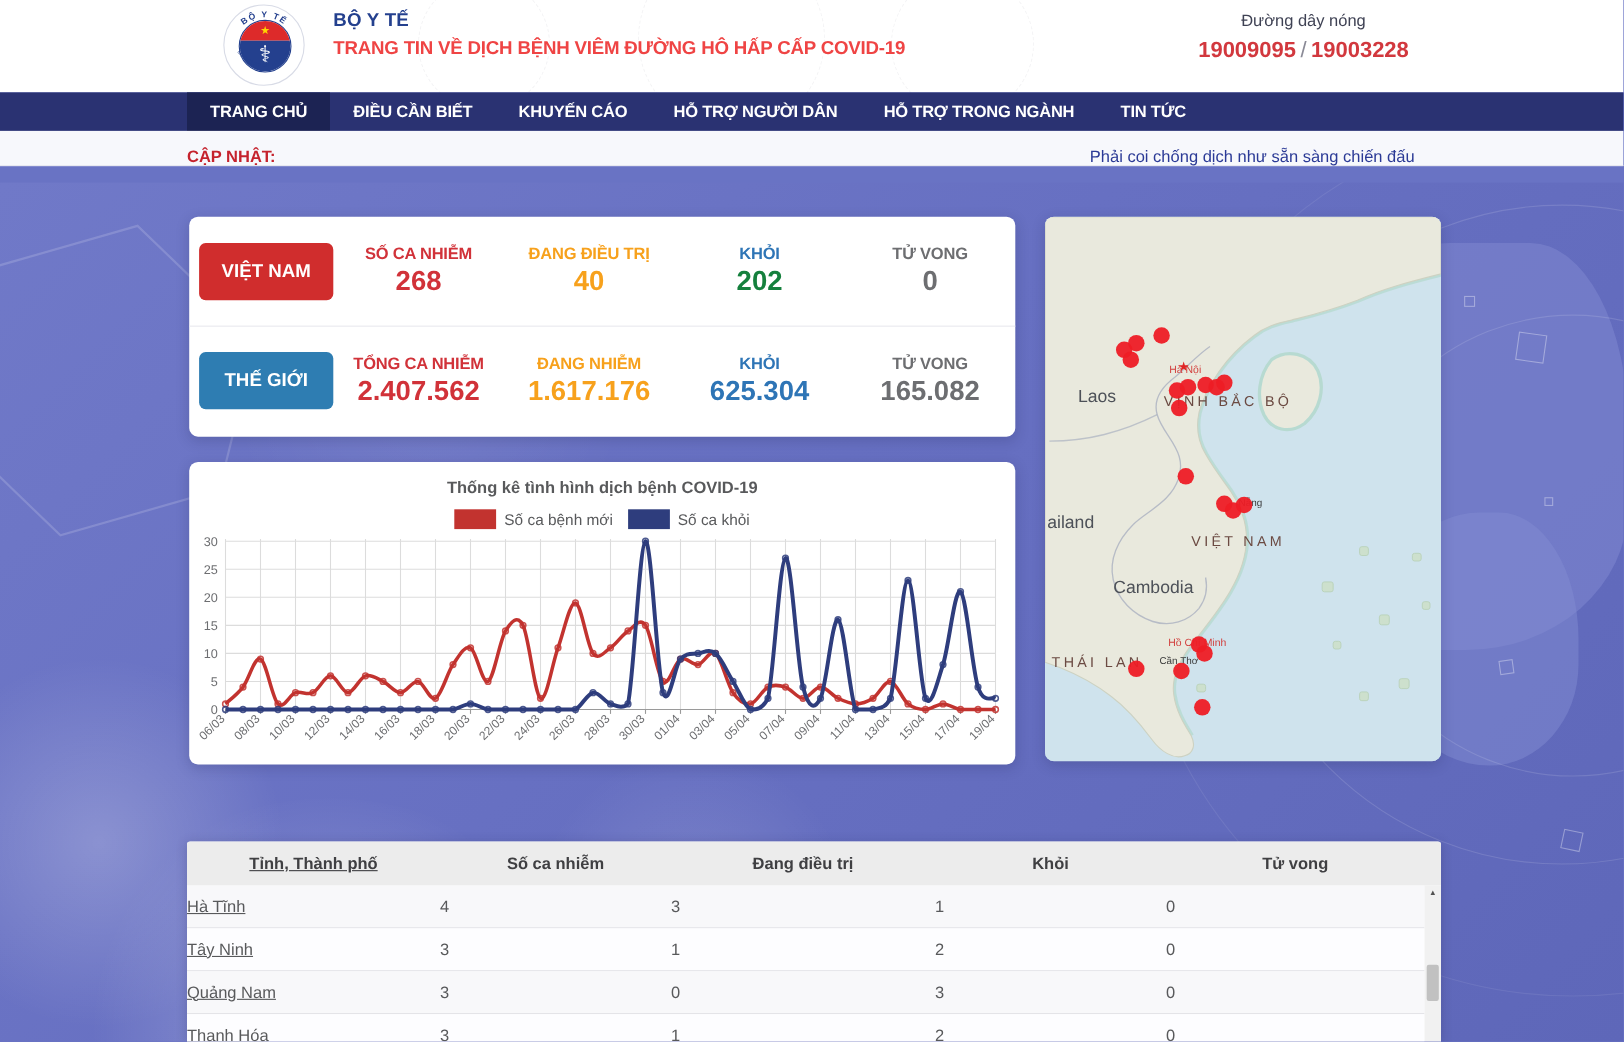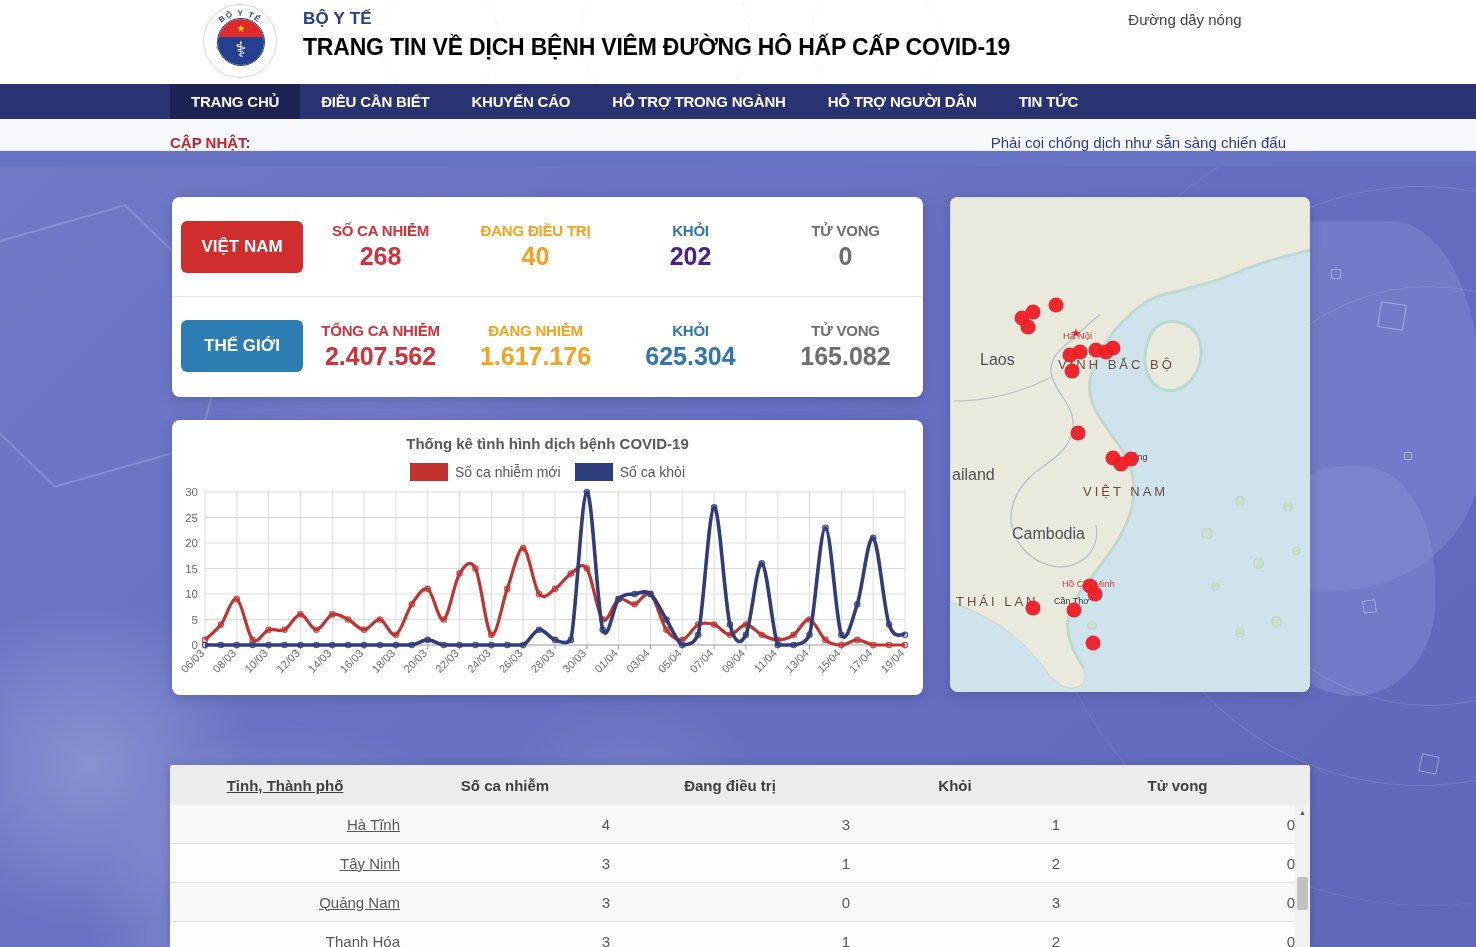--- a/index.html
+++ b/index.html
@@ -13,21 +13,21 @@
   .hd1 { left:0; top:10px; width:120px; height:120px; }
   .hd2 { left:200px; top:-20px; width:170px; height:170px; }
   .hd3 { left:430px; top:5px; width:130px; height:130px; }
   .logo { position:absolute; left:203px; top:4px; width:74px; height:74px; border-radius:50%; background:#fff; border:1px solid #d8dbe6; }
   .logo svg { position:absolute; inset:0; }
   .logo-inner { position:absolute; left:13px; top:13px; width:48px; height:48px; border-radius:50%; overflow:hidden; border:1px solid #24408e; }
   .logo-red { height:40%; background:#dd2a2a; display:flex; align-items:center; justify-content:center; color:#ffd400; font-size:10px; }
   .logo-blue { height:60%; background:#24408e; display:flex; align-items:flex-start; justify-content:center; color:#fff; font-size:21px; line-height:26px; }
   .title-block { position:absolute; left:303px; top:9px; }
   .ministry { font-size:17px; font-weight:bold; color:#24408e; letter-spacing:.2px; }
-  .site-title { margin-top:5px; font-size:23px; font-weight:bold; color:#000000; letter-spacing:-.2px; }
+  .site-title { margin-top:5px; font-size:17px; font-weight:bold; color:#ef4444; letter-spacing:-.2px; }
   .hotline { position:absolute; right:166px; top:11px; width:250px; text-align:center; }
   .hotline-label { font-size:15px; color:#3f4254; }
   .hotline-numbers { margin-top:7px; font-size:20px; font-weight:bold; color:#d2383e; }
   .hotline-sep { color:#8a8a96; font-weight:normal; padding:0 4px; }
 
   
   .nav { position:absolute; left:0; top:84px; width:1476px; height:35px; background:#2a3272; z-index:5; }
   .nav-inner { margin-left:170px; width:1140px; height:35px; display:flex; }
   .nav-item { padding:0 21px; line-height:35px; color:#fff; font-size:15px; font-weight:bold; letter-spacing:-.2px; cursor:pointer; white-space:nowrap; }
   .nav-item.active { background:#1c2353; }
@@ -75,21 +75,21 @@
 
   .map-panel { left:950px; top:31px; width:360px; height:495px; overflow:hidden; background:#cfe3ed; cursor:grab; }
 
   
   .table-wrap { position:absolute; left:170px; top:599px; width:1140px; height:182px; background:#fff; border-radius:3px 3px 0 0; overflow:hidden; box-shadow:0 2px 10px rgba(30,35,80,.25); }
   .thead { display:flex; height:40px; background:#ececec; align-items:center; }
   .th { font-size:15px; font-weight:bold; color:#3f3f42; text-align:center; }
   .tr { display:flex; height:39px; align-items:center; border-bottom:1px solid #e2e2e6; }
   .tr:nth-child(odd) { background:#f8f8fa; }
   .tr:nth-child(even) { background:#fdfdff; }
-  .td { font-size:15px; color:#58595b; text-align:right; }
+  .td { font-size:15px; color:#58595b; text-align:left; }
   .c0 { width:230px;text-decoration:underline; } .c1 { width:210px; } .c2 { width:240px; } .c3 { width:210px; } .c4 { width:235px; }
   .tbody { width:1125px; }
   .scrollbar { position:absolute; right:0; top:40px; bottom:0; width:15px; background:#f1f1f1; }
   .sb-btn { position:absolute; top:0; left:0; width:15px; height:16px; color:#515151; font-size:7px; text-align:center; line-height:16px; cursor:pointer; }
   .sb-thumb { position:absolute; top:72px; left:2px; width:11px; height:33px; background:#c1c1c1; border-radius:2px; cursor:pointer; }
 </style>
 </head>
 <body>
 
 <div class="site-header">
@@ -115,30 +115,33 @@
       <text font-size="8" font-weight="bold" fill="#24408e" letter-spacing="1.5"><textPath href="#arcTop" startOffset="50%" text-anchor="middle">BỘ Y TẾ</textPath></text>
       <text font-size="4.6" fill="#24408e" letter-spacing="0.6"><textPath href="#arcBot" startOffset="50%" text-anchor="middle">MINISTRY OF HEALTH</textPath></text>
     </svg>
   </div>
   <div class="title-block">
     <div class="ministry">BỘ Y TẾ</div>
     <div class="site-title">TRANG TIN VỀ DỊCH BỆNH VIÊM ĐƯỜNG HÔ HẤP CẤP COVID-19</div>
   </div>
   <div class="hotline">
     <div class="hotline-label">Đường dây nóng</div>
+    <div class="hotline-numbers">
+      <span>19009095</span><span class="hotline-sep">/</span><span>19003228</span>
+    </div>
   </div>
 </div>
 
 <div class="nav">
   <div class="nav-inner">
       <div class="nav-item active">TRANG CHỦ</div>
       <div class="nav-item">ĐIỀU CẦN BIẾT</div>
       <div class="nav-item">KHUYẾN CÁO</div>
+      <div class="nav-item">HỖ TRỢ NGƯỜI DÂN</div>
       <div class="nav-item">HỖ TRỢ TRONG NGÀNH</div>
-      <div class="nav-item">HỖ TRỢ NGƯỜI DÂN</div>
       <div class="nav-item">TIN TỨC</div>
     </div>
 </div>
 
 <div class="update-bar">
   <div class="update-inner">
     <span class="update-label">CẬP NHẬT:</span>
     <span class="ticker">Phải coi chống dịch như sẵn sàng chiến đấu</span>
   </div>
 </div>
@@ -170,21 +173,21 @@
             <div class="metric">
               <div class="m-label" style="color: rgb(209, 50, 57);">SỐ CA NHIỄM</div>
               <div class="m-value" style="color: rgb(209, 50, 57);">268</div>
             </div>
             <div class="metric">
               <div class="m-label" style="color: rgb(247, 161, 28);">ĐANG ĐIỀU TRỊ</div>
               <div class="m-value" style="color: rgb(247, 161, 28);">40</div>
             </div>
             <div class="metric">
               <div class="m-label" style="color: rgb(46, 117, 182);">KHỎI</div>
-              <div class="m-value" style="color: #4c1d95;">202</div>
+              <div class="m-value" style="color: #15803d;">202</div>
             </div>
             <div class="metric">
               <div class="m-label" style="color: rgb(109, 110, 113);">TỬ VONG</div>
               <div class="m-value" style="color: rgb(109, 110, 113);">0</div>
             </div>
           </div>
         </div>
         <div class="stat-row">
           <button class="stat-btn" style="background: rgb(46, 125, 178);">THẾ GIỚI</button>
           <div class="metrics">
@@ -436,21 +439,21 @@
           <text x="26" y="152.5" text-anchor="end" font-size="11.5" fill="#6d6e71">15</text>
           <text x="26" y="127" text-anchor="end" font-size="11.5" fill="#6d6e71">20</text>
           <text x="26" y="101.5" text-anchor="end" font-size="11.5" fill="#6d6e71">25</text>
           <text x="26" y="76" text-anchor="end" font-size="11.5" fill="#6d6e71">30</text>
         </g>
     </svg>
     <div class="chart-title">Thống kê tình hình dịch bệnh COVID-19</div>
     <div class="legend">
         <div class="legend-item">
           <div class="legend-swatch" style="background: rgb(194, 51, 47);"></div>
-          <span class="legend-label">Số ca nhiễm mới</span>
+          <span class="legend-label">Số ca bệnh mới</span>
         </div>
         <div class="legend-item">
           <div class="legend-swatch" style="background: rgb(46, 61, 125);"></div>
           <span class="legend-label">Số ca khỏi</span>
         </div>
       </div>
   </div>
 
   <div class="panel map-panel">
     <svg width="360" height="495" viewBox="0 0 360 495">

